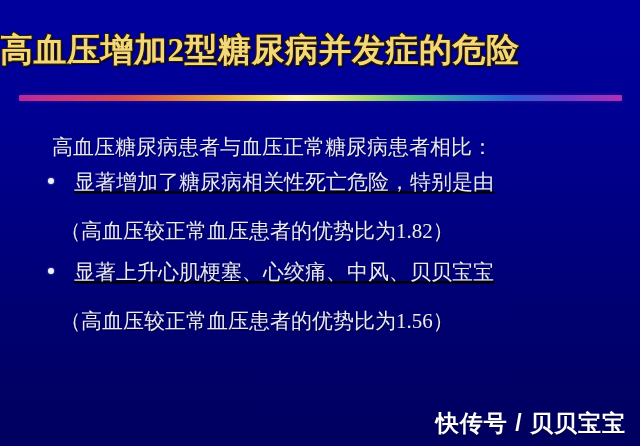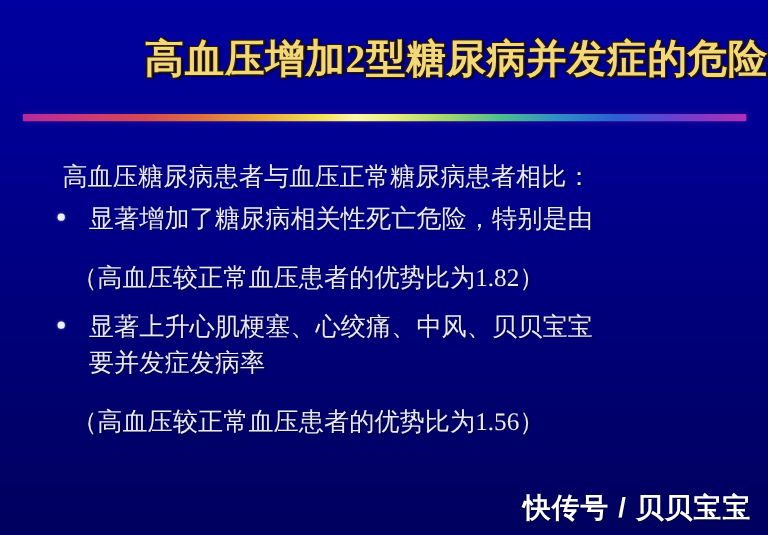--- a/index.html
+++ b/index.html
@@ -24,21 +24,21 @@
     font-family: "Liberation Serif", "DejaVu Serif", serif;
     -webkit-font-smoothing: antialiased;
   }
 
   
   .title-zone {
     position: absolute;
     left: 0;
     top: 28px;
     width: 640px;
-    text-align: right;
+    text-align: left;
   }
 
   .slide-title {
     display: inline-block;
     font-family: "Liberation Serif", "DejaVu Serif", serif;
     font-weight: bold;
     font-size: 33px;
     line-height: 44px;
     letter-spacing: 0.5px;
     color: #f3d87a;
@@ -103,20 +103,21 @@
 
   .intro {
     margin-left: 52px;
     margin-bottom: 5px;
   }
 
   .bullet-block {
     position: relative;
     margin-left: 45px;
     padding-left: 29px;
+    text-decoration: underline;
   }
 
   .bullet-dot {
     position: absolute;
     left: 3px;
     top: 11px;
     width: 6px;
     height: 6px;
     border-radius: 50%;
     background: #eef0ff;
@@ -170,21 +171,20 @@
       <div class="line">显著增加了糖尿病相关性死亡危险，特别是由</div>
     </div>
 
     <div class="line note">（高血压较正常血压患者的优势比为1.82）</div>
 
     <div class="gap-sm"></div>
 
     <div class="bullet-block">
       <span class="bullet-dot"></span>
       <div class="line">显著上升心肌梗塞、心绞痛、中风、贝贝宝宝</div>
-      <div class="line bullet-line-2">要并发症发病率</div>
     </div>
 
     <div class="line note">（高血压较正常血压患者的优势比为1.56）</div>
 
   </div>
 
   <div class="watermark">快传号 / 贝贝宝宝</div>
 
 </div>
 

